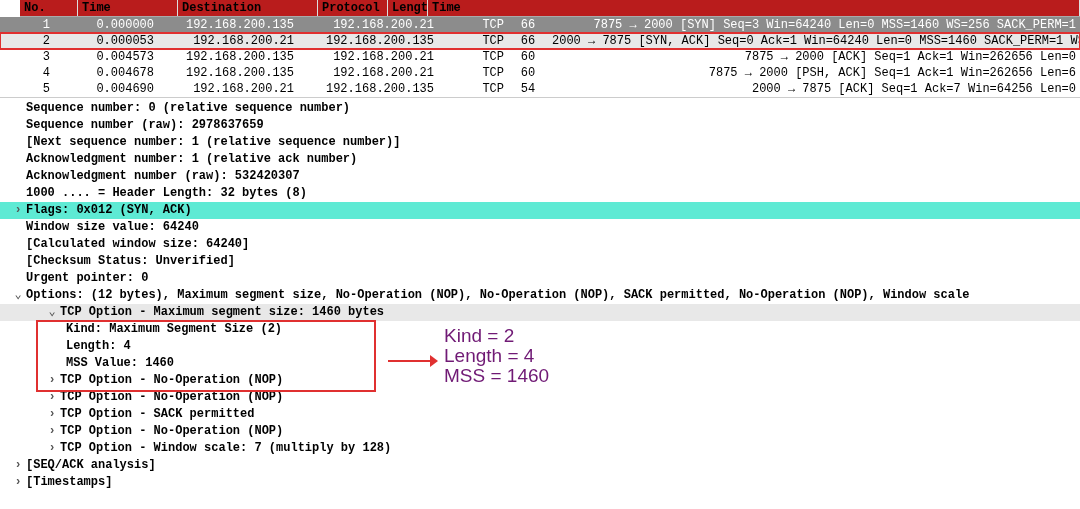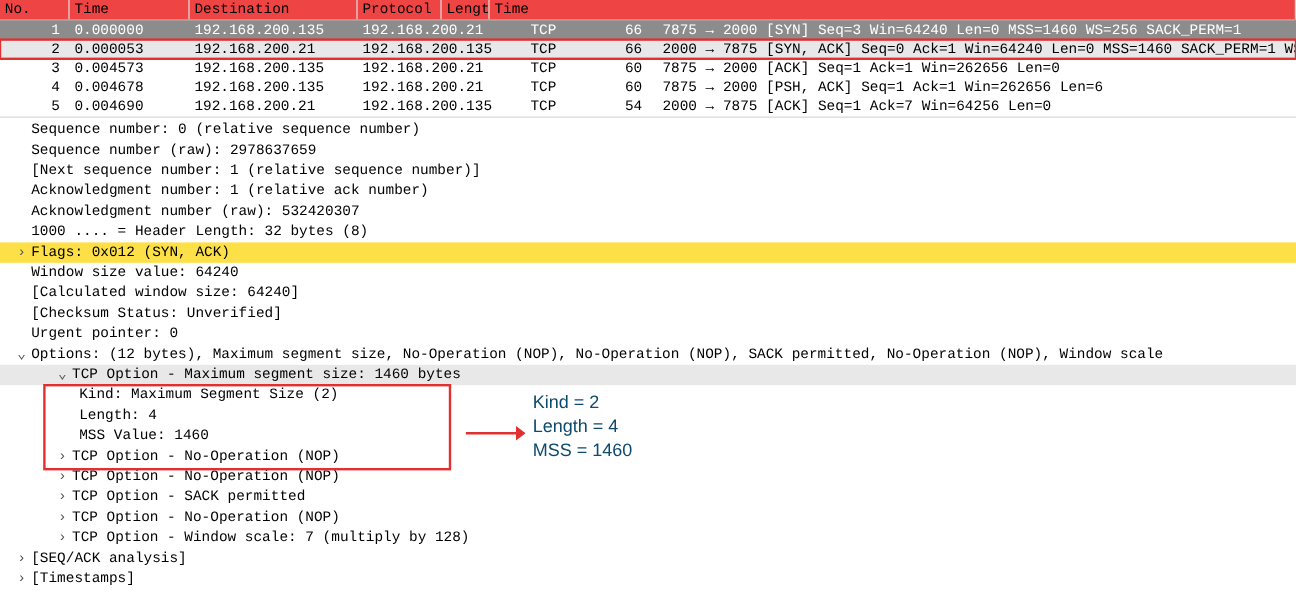--- a/index.html
+++ b/index.html
@@ -9,39 +9,41 @@
       background: #fff;
       color: #000;
       width: 1080px;
       overflow: hidden;
     }
     .packet-list {
       border-bottom: 1px solid #ccc;
     }
     .packet-header {
       display: flex;
-      background: #ef4444;
+      background: #b91c1c;
       border-bottom: 1px solid #aaa;
-      font-weight: normal;
+      font-weight: bold;
       user-select: none;
+      margin-left: 20px;
     }
     .packet-header > div {
       padding: 1px 4px;
       border-right: 1px solid #ddd;
       white-space: nowrap;
       overflow: hidden;
     }
     .packet-row {
       display: flex;
       white-space: nowrap;
     }
     .packet-row > div {
       padding: 1px 4px;
       overflow: hidden;
       white-space: nowrap;
+      text-align: right;
     }
     .col-no { width: 58px; text-align: left; }
     .packet-row .col-no { text-align: right; padding-right: 8px;}
     .col-time { width: 100px; }
     .col-src { width: 140px; }
     .col-dst { width: 140px; }
     .col-proto { width: 70px; }
     .col-len { width: 40px; text-align: right; }
     .packet-row .col-len { text-align: center;}
     .col-info { flex: 1; }
@@ -55,48 +57,49 @@
       z-index: 5;
     }
     .details {
       padding: 2px 0 6px 0;
       line-height: 17px;
       position: relative;
     }
     .detail-line {
       padding-left: 26px;
       white-space: nowrap;
+      font-weight: bold;
     }
     .detail-line.lvl1 { padding-left: 26px; }
     .detail-line.lvl2 { padding-left: 60px; }
     .detail-line.lvl3 { padding-left: 66px; }
     .tree-toggle {
       display: inline-block;
       width: 12px;
       text-align: center;
       margin-left: -14px;
       margin-right: 2px;
       color: #555;
       user-select: none;
       cursor: pointer;
     }
     .flags-line {
-      background: #fde047;
+      background: #5eead4;
       display: block;
     }
     .mss-box {
       position: absolute;
       border: 2px solid #e03030;
       pointer-events: none;
     }
     .annotation {
       position: absolute;
-      color: #0c4a6e;
+      color: #701a75;
       font-family: "Segoe UI", Arial, sans-serif;
-      font-size: 15px;
+      font-size: 19px;
       line-height: 20px;
     }
     .annotation-arrow {
       position: absolute;
       color: #e03030;
       font-size: 22px;
       line-height: 1;
     }
   </style>
 </head>

